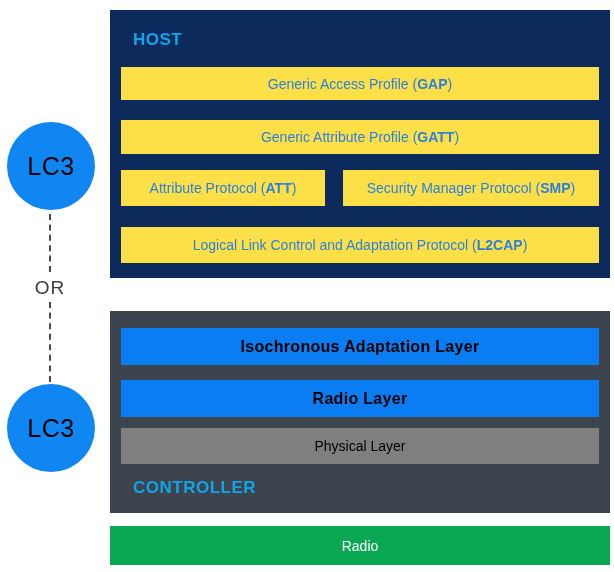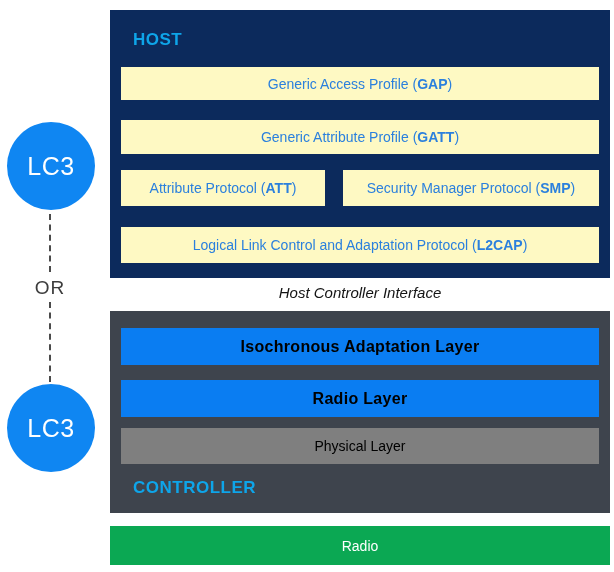--- a/index.html
+++ b/index.html
@@ -20,21 +20,21 @@
     height: 88px;
     border-radius: 50%;
     background: #0f86f2;
     display: flex;
     align-items: center;
     justify-content: center;
   }
   .lc3-circle.top    { top: 122px; }
   .lc3-circle.bottom { top: 384px; }
   .lc3-text {
-    color: #ffffff;
+    color: #000000;
     font-size: 25px;
     letter-spacing: 0.5px;
   }
   .dash-connector {
     position: absolute;
     left: 49px;
     width: 0;
     border-left: 2px dashed #4a4a4a;
   }
   .dash-connector.top    { top: 214px; height: 58px; }
@@ -64,21 +64,21 @@
     left: 23px;
     color: #0ea5e9;
     font-size: 17px;
     font-weight: bold;
     letter-spacing: 0.5px;
   }
   .host-panel .panel-title { top: 20px; }
 
   .host-layer {
     position: absolute;
-    background: #fef9c3;
+    background: #fde047;
     color: #2b80dd;
     font-size: 14px;
     display: flex;
     align-items: center;
     justify-content: center;
     white-space: nowrap;
   }
   .host-layer .acronym { font-weight: bold; }
   .layer-gap   { left: 11px;  top: 57px;  width: 478px; height: 33px; }
   .layer-gatt  { left: 11px;  top: 110px; width: 478px; height: 34px; }
@@ -169,21 +169,20 @@
 
     <div class="host-layer layer-smp">
       <span><span>Security Manager Protocol (</span><span class="acronym">SMP</span><span>)</span></span>
     </div>
 
     <div class="host-layer layer-l2cap">
       <span><span>Logical Link Control and Adaptation Protocol (</span><span class="acronym">L2CAP</span><span>)</span></span>
     </div>
   </div>
 
-  <div class="hci-label">Host Controller Interface</div>
 
   <div class="controller-panel">
     <div class="ctrl-layer layer-ial">
       <span>Isochronous Adaptation Layer</span>
     </div>
     <div class="ctrl-layer layer-link">
       <span>Radio Layer</span>
     </div>
     <div class="ctrl-layer layer-phy">
       <span>Physical Layer</span>

